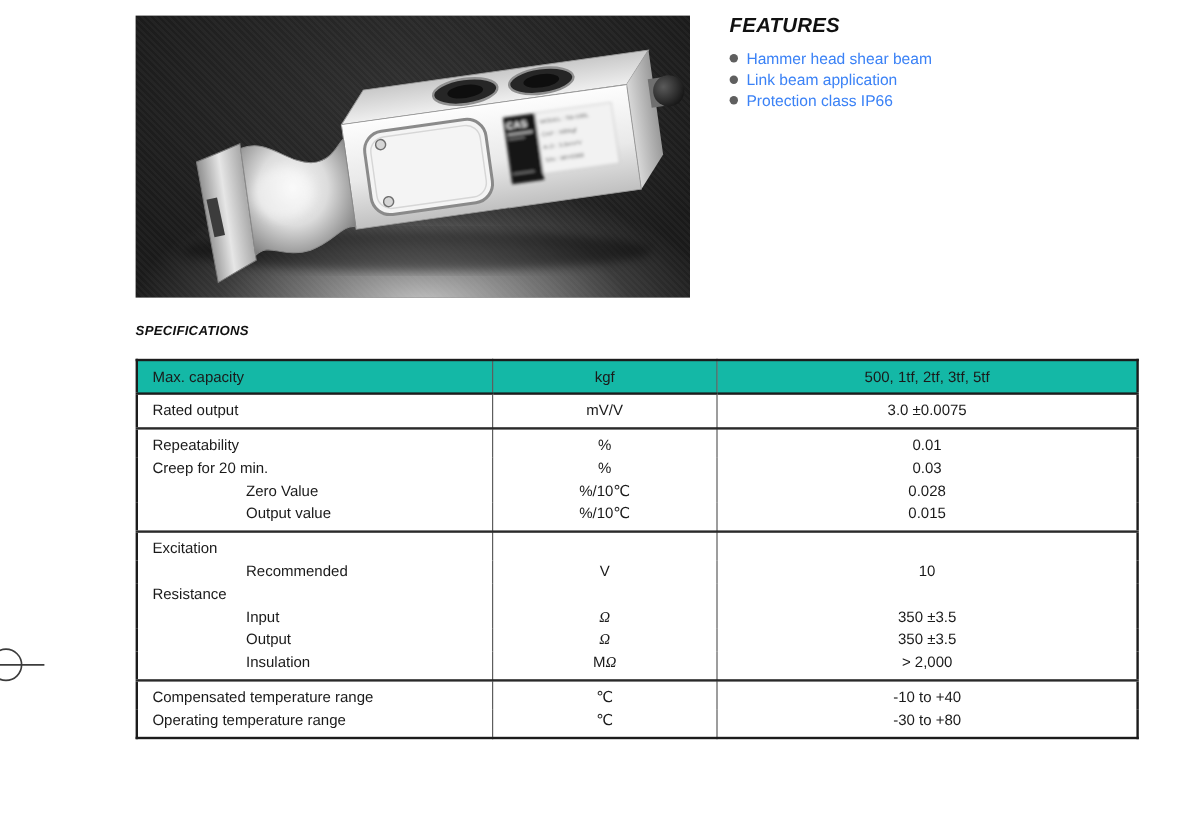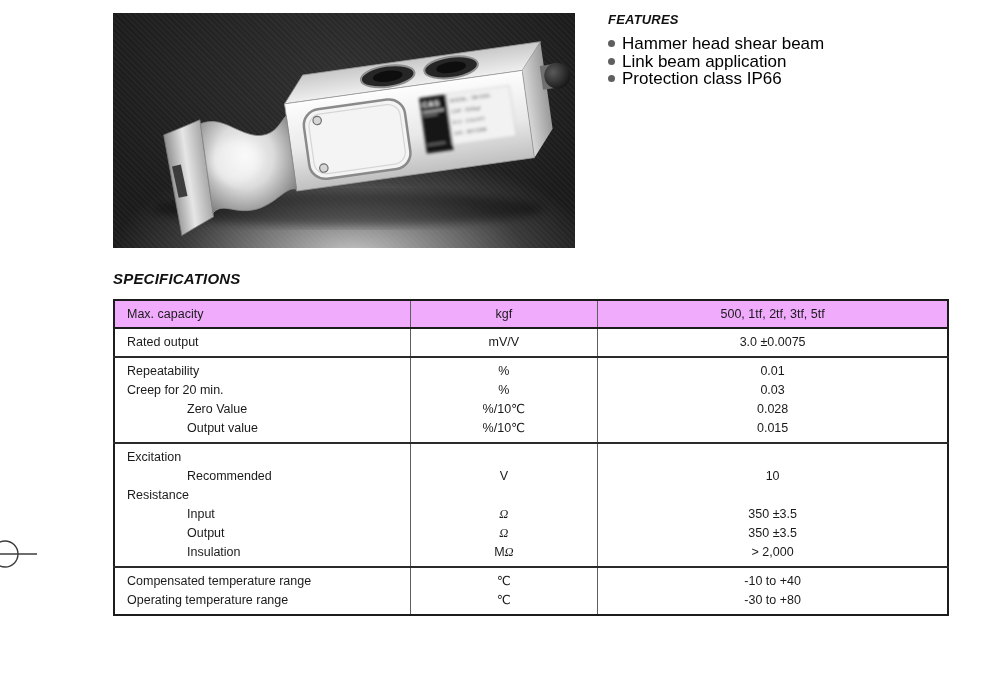--- a/index.html
+++ b/index.html
@@ -14,53 +14,53 @@
     background:
       radial-gradient(ellipse 310px 135px at 52% 103%, rgba(215,215,215,.9), rgba(130,130,130,.3) 55%, rgba(40,40,40,0) 78%),
       repeating-linear-gradient(45deg, rgba(255,255,255,.03) 0 2px, rgba(0,0,0,0) 2px 4px),
       radial-gradient(ellipse at 50% 30%, #303030, #1a1a1a 80%);
   }
   .photo svg{display:block;}
 
   
   .features{position:absolute;left:608px;top:12px;width:340px;}
   .features h2{
-    margin:0 0 8px 0;font-size:13px;font-style:italic;font-weight:bold;
+    margin:0 0 8px 0;font-size:17px;font-style:italic;font-weight:bold;
     letter-spacing:.2px;color:#111;
   }
   .features ul{list-style:none;margin:0;padding:0;}
-  .features li{display:flex;align-items:center;font-size:17px;line-height:17.5px;color:#000000;}
+  .features li{display:flex;align-items:center;font-size:13px;line-height:17.5px;color:#3b82f6;}
   .features .bullet{
     width:7px;height:7px;border-radius:50%;background:#5f5f5f;
     margin-right:7px;flex:0 0 auto;
   }
 
   
   .specs-heading{
     position:absolute;left:113px;top:270px;margin:0;
-    font-size:15px;font-style:italic;font-weight:bold;letter-spacing:.2px;color:#111;
+    font-size:11px;font-style:italic;font-weight:bold;letter-spacing:.2px;color:#111;
   }
   table.specs{
     position:absolute;left:113px;top:299px;width:836px;
     border-collapse:collapse;table-layout:fixed;
     font-size:12.5px;color:#1a1a1a;
   }
   table.specs{border:2px solid #1c1c1c;}
   col.c1{width:35.5%;} col.c2{width:22.5%;} col.c3{width:42%;}
   thead th{
-    background:#f0abfc;font-weight:normal;height:26px;
+    background:#14b8a6;font-weight:normal;height:26px;
     border-bottom:2px solid #1c1c1c;padding:0 8px;
   }
   thead th.col-param{text-align:left;padding-left:12px;}
   thead th.col-unit,thead th.col-value{text-align:center;}
   tbody.group{border-top:2px solid #2a2a2a;}
   tbody.group:first-of-type{border-top:none;margin-top:11px;}
   td{padding:0 8px;line-height:19px;vertical-align:middle;}
   td.col-param{text-align:left;padding-left:12px;}
-  td.col-param.indent{padding-left:72px;}
+  td.col-param.indent{padding-left:90px;}
   td.col-unit,td.col-value{text-align:center;}
   th.col-unit,td.col-unit,th.col-value,td.col-value{border-left:1.5px solid #5d5d5d;}
   tbody.group tr:first-child td{padding-top:4px;}
   tbody.group tr:last-child td{padding-bottom:4px;}
   .ohm{font-family:"Liberation Serif","DejaVu Serif",serif;font-style:italic;}
 
   
   .reg-mark{position:absolute;left:0;top:537px;}
 </style>
 </head>

